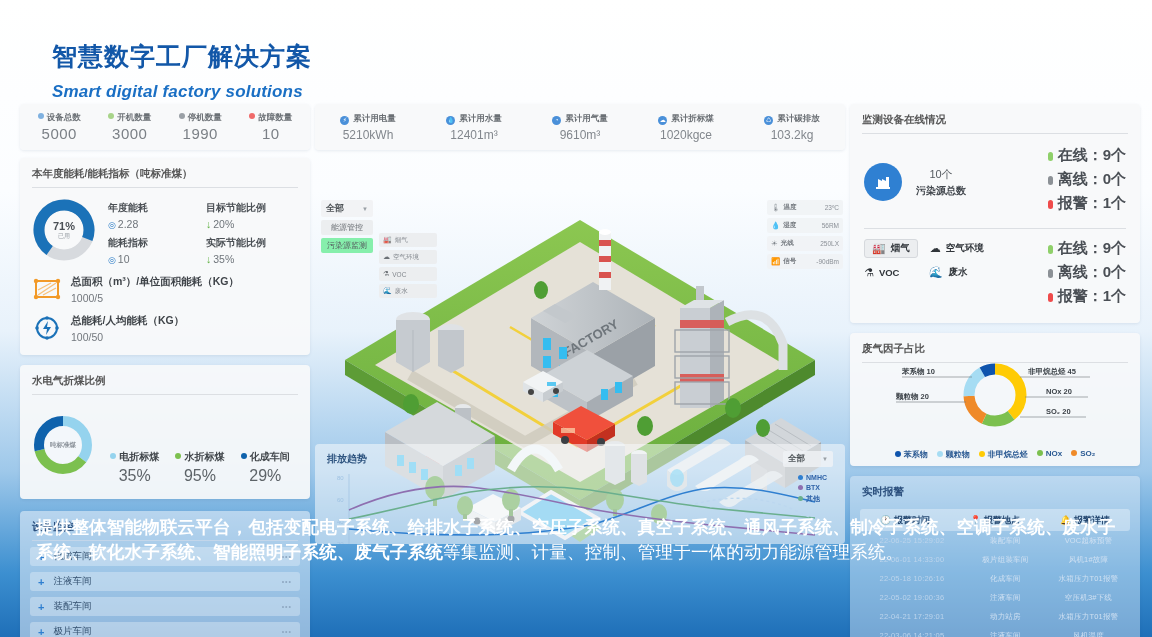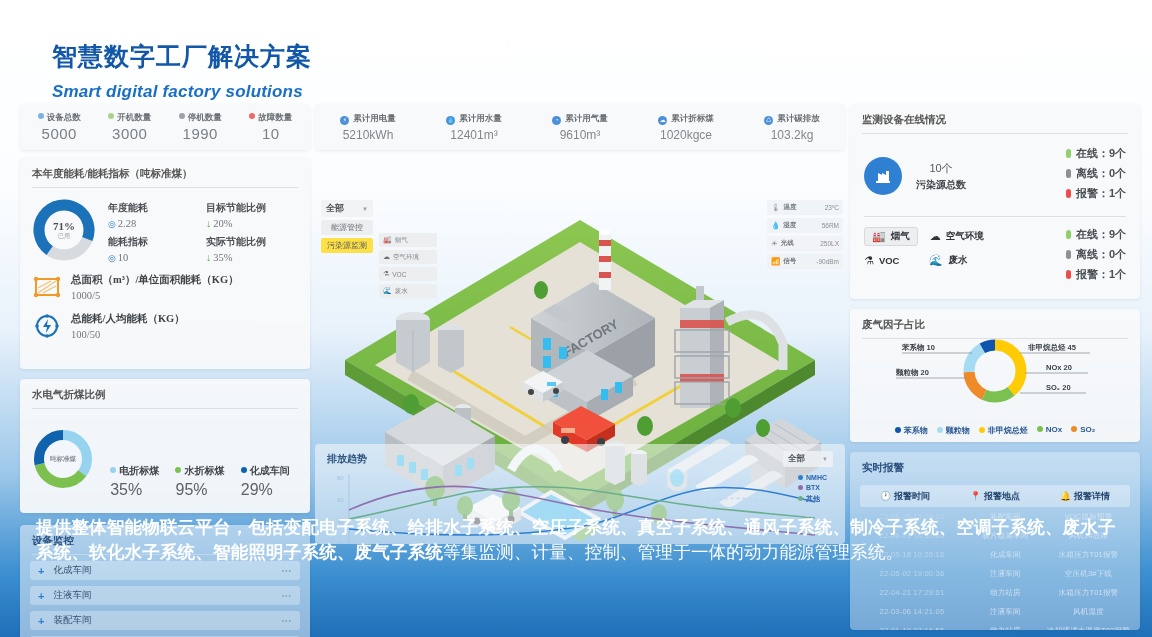--- a/index.html
+++ b/index.html
@@ -26,21 +26,21 @@
 
   
   #leftcol { position:absolute; left:20px; top:104px; width:290px; }
 
   #kpi-strip { display:flex; height:46px; align-items:center; padding:0 4px; }
   .kpi { flex:1; text-align:center; }
   .kpi .lbl { font-size:8.5px; color:#6b7075; font-weight:bold; white-space:nowrap;}
   .kpi .lbl .dot { display:inline-block; width:6px;height:6px;border-radius:50%; margin-right:3px; vertical-align:1px;}
   .kpi .val { font-size:15px; color:#7b8086; margin-top:1px; letter-spacing:.5px;}
 
-  #energy-card { margin-top:8px; padding-bottom:28px;font-family:Liberation Serif, serif; }
+  #energy-card { margin-top:8px; padding-bottom:12px; }
   .en-row { display:flex; padding:10px 12px 0 12px; }
   .donut-wrap { width:64px; height:64px; position:relative; flex:none;}
   .donut-wrap .hole {
     position:absolute; left:13px; top:13px; width:38px; height:38px; border-radius:50%;
     background:#f8f9fa; display:flex; flex-direction:column; align-items:center; justify-content:center;
   }
   .donut-wrap .hole .p { font-size:11px; color:#4a4f55; font-weight:bold;}
   .donut-wrap .hole .s { font-size:6px; color:#9aa0a6;}
   .en-grid { flex:1; display:grid; grid-template-columns:1fr 1fr; gap:6px 6px; padding-left:12px; padding-top:3px;}
   .en-item .k { font-size:10px; color:#4c5156; font-weight:bold;}
@@ -53,21 +53,21 @@
   .metric-row .k { font-size:10.5px; color:#3e4348; font-weight:bold;}
   .metric-row .v { font-size:10.5px; color:#72777d; margin-top:3px;}
 
   #ratio-card { margin-top:10px; padding-bottom:14px;}
   .ratio-row { display:flex; align-items:center; padding:10px 12px 0 12px;}
   .ratio-donut { width:62px;height:62px;position:relative;flex:none;}
   .ratio-donut .hole{position:absolute;left:13px;top:13px;width:36px;height:36px;border-radius:50%;
      background:#f3f7fb;display:flex;align-items:center;justify-content:center;}
   .ratio-donut .hole span{font-size:6.5px;color:#8a9199;font-weight:bold;}
   .ratio-items{flex:1;display:flex;justify-content:space-around;padding-left:8px;}
-  .ratio-items .it{text-align:left;margin-top:45px;}
+  .ratio-items .it{text-align:center;margin-top:45px;}
   .ratio-items .it .k{font-size:10px;color:#40454a;font-weight:bold;white-space:nowrap;}
   .ratio-items .it .k .dot{display:inline-block;width:6px;height:6px;border-radius:50%;margin-right:3px;vertical-align:1px;}
   .ratio-items .it .v{font-size:16px;color:#5d6368;margin-top:3px;}
 
   #device-card { margin-top:12px; background:rgba(236,243,250,.55); padding-bottom:8px;}
   #device-card .card-title{color:#2b4f7d;}
   #device-card .card-rule{background:#c3d6ea;}
   .dev-row{ display:flex; align-items:center; margin:6px 10px 0 10px; height:19px;
       background:rgba(255,255,255,.30); border-radius:3px; padding:0 8px;}
   .dev-row .plus{color:#2f7fd0;font-weight:bold;font-size:11px;margin-right:9px;}
@@ -85,21 +85,21 @@
 
   #stage { position:relative; height:390px; margin-top:2px;}
 
   
   #filter { position:absolute; left:6px; top:48px; z-index:6;}
   #filter .sel { width:52px;height:17px;background:#f2f3f5;border-radius:2px;display:flex;align-items:center;
       justify-content:space-between;padding:0 5px;font-size:9px;color:#4b5054;font-weight:bold;}
   #filter .sel .cv{font-size:6px;color:#9aa0a6;}
   #filter .opt{width:52px;height:15px;background:#eceef0;margin-top:3px;font-size:8px;color:#6b7075;
       display:flex;align-items:center;justify-content:center;border-radius:2px;}
-  #filter .opt.on{background:#fde047;color:#55595e;}
+  #filter .opt.on{background:#86efac;color:#55595e;}
   #submenu{position:absolute;left:58px;top:33px;}
   #submenu .sitem{width:58px;height:14px;background:#eceef0;margin-bottom:3px;border-radius:2px;
       display:flex;align-items:center;padding-left:4px;font-size:6.5px;color:#82878d;}
   #submenu .sitem .g{font-size:7px;margin-right:3px;color:#6b7075;}
 
   
   #sensors{position:absolute; right:2px; top:48px; z-index:6;}
   #sensors .srow{width:76px;height:15px;background:rgba(240,242,244,.85);border-radius:2px;margin-bottom:3px;
      display:flex;align-items:center;padding:0 4px;font-size:6.5px;color:#73787e;}
   #sensors .srow .g{margin-right:3px;font-size:7.5px;color:#7e848a;}
@@ -122,21 +122,21 @@
   
   #rightcol{position:absolute; left:850px; top:104px; width:290px;}
   #online-card{padding-bottom:12px;}
   .ol-top{display:flex;align-items:center;padding:12px 14px 0 14px;}
   .ol-badge{width:38px;height:38px;border-radius:50%;background:#2f80d2;flex:none;
       display:flex;align-items:center;justify-content:center;}
   .ol-num{flex:none;margin-left:14px;text-align:center;}
   .ol-num .n{font-size:11px;color:#555a60;}
   .ol-num .l{font-size:10px;color:#43484e;font-weight:bold;margin-top:2px;}
   .ol-stats{margin-left:auto;}
-  .ol-stats div{font-size:11px;color:#4a4f55;font-weight:bold;margin-bottom:5px;white-space:nowrap;}
+  .ol-stats div{font-size:15px;color:#4a4f55;font-weight:bold;margin-bottom:5px;white-space:nowrap;}
   .ol-stats div .p{display:inline-block;width:5px;height:9px;border-radius:2.5px;margin-right:5px;vertical-align:-1px;}
   .ol-rule{height:1px;background:#dcdfe3;margin:10px 14px 0 14px;}
   .ol-bot{display:flex;padding:10px 14px 0 14px;align-items:flex-start;}
   .ol-tags{display:grid;grid-template-columns:auto auto;gap:8px 12px;}
   .ol-tag{display:flex;align-items:center;font-size:9.5px;color:#30353a;font-weight:bold;white-space:nowrap;}
   .ol-tag .g{font-size:11px;margin-right:5px;}
   .ol-tag.boxed{background:#eceef0;border:1px solid #d6d9dd;border-radius:3px;padding:2px 7px;}
 
   #waste-card{margin-top:10px;height:133px;position:relative;overflow:hidden;}
   #waste-chart{position:absolute;left:0;top:22px;width:290px;height:80px;}

